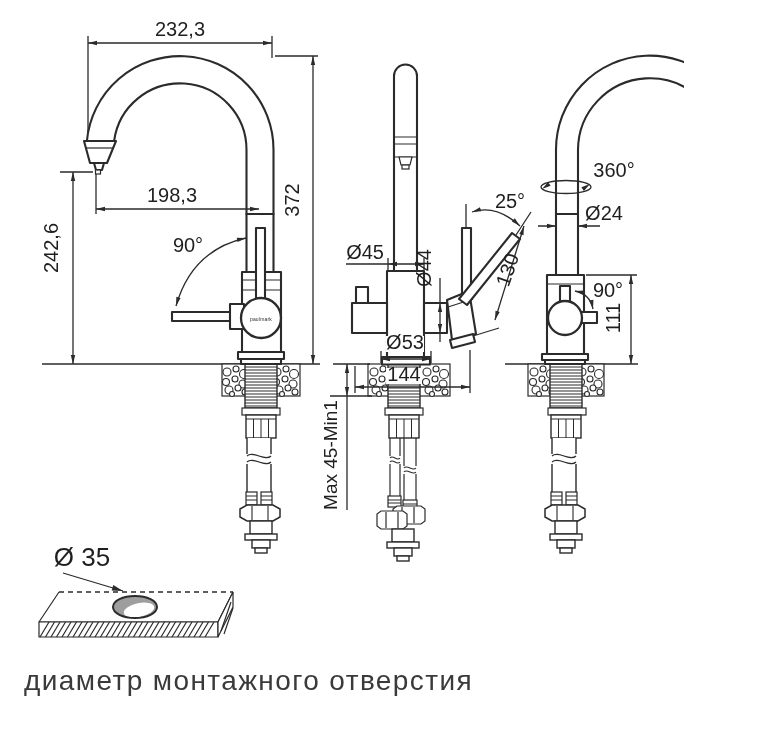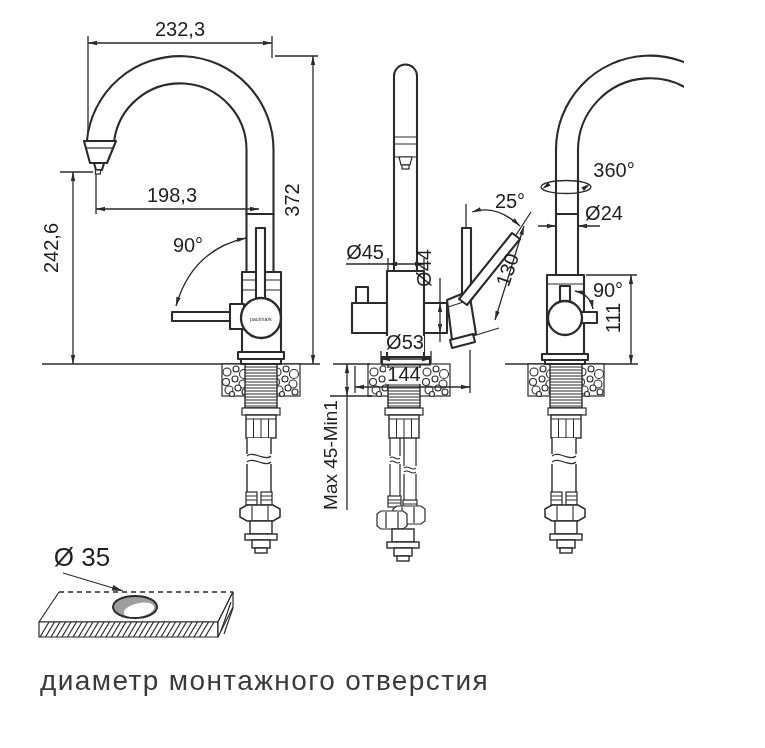--- a/index.html
+++ b/index.html
@@ -11,21 +11,21 @@
   .lntf{stroke:#2b2b2b;stroke-width:1.2;fill:#ffffff;}
   .dim{stroke:#2b2b2b;stroke-width:1.3;fill:none;}
   .dimd{stroke:#2b2b2b;stroke-width:1.6;fill:none;stroke-dasharray:5 4;}
   .ah{fill:#2b2b2b;stroke:none;}
   .dtxt{font:20px "Liberation Sans", sans-serif;fill:#1f1f1f;}
   .dtxt-s{font:19px "Liberation Sans", sans-serif;fill:#1f1f1f;}
   .dtxt-b{font:26px "Liberation Sans", sans-serif;fill:#1f1f1f;}
   .logo{font:5px "Liberation Sans", sans-serif;fill:#2b2b2b;letter-spacing:.2px;}
   .wbox{fill:#ffffff;stroke:none;}
   .caption{position:absolute;left:24px;top:662px;width:540px;
-           font-size:28px;line-height:38px;letter-spacing:1.4px;color:#3a3a3c;margin-left:16px;}
+           font-size:28px;line-height:38px;letter-spacing:1.4px;color:#3a3a3c;}
 </style>
 </head>
 <body>
 
 <div class="stage">
 <svg width="765" height="748" viewBox="0 0 765 748">
   <defs>
     <g id="peb">
       <circle cx="5" cy="7" r="4"></circle>
           <circle cx="14" cy="4" r="3"></circle>

